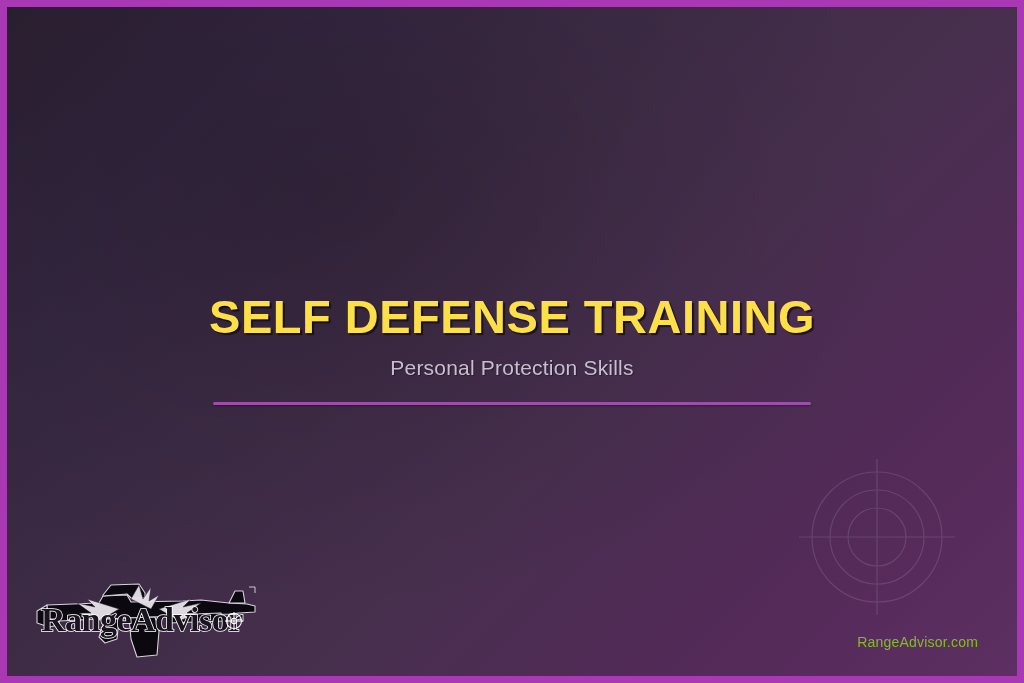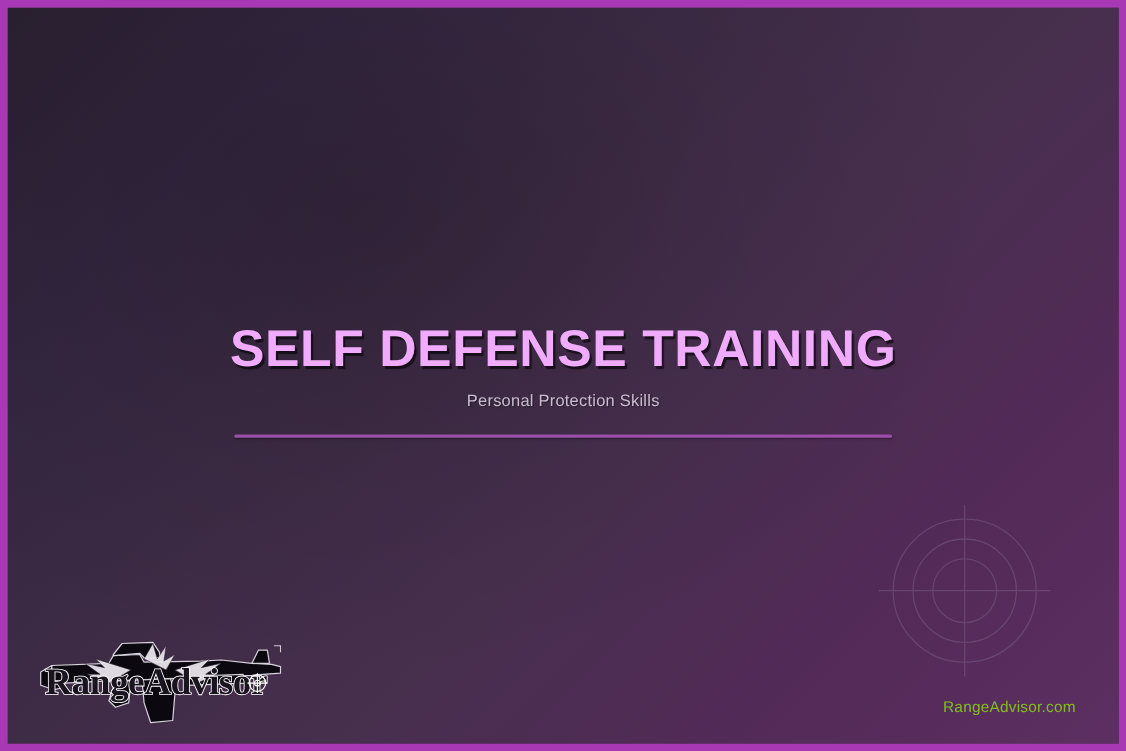--- a/index.html
+++ b/index.html
@@ -62,28 +62,28 @@
     left: 0;
     right: 0;
     top: 286px;
     text-align: center;
   }
   .slide-title {
     margin: 0;
     font-size: 47px;
     font-weight: bold;
     letter-spacing: 0.5px;
-    color: #f0abfc;
+    color: #fde047;
     line-height: 1.04;
     text-shadow: 2px 2px 1px rgba(0,0,0,0.62);
     white-space: nowrap;
   }
   .slide-subtitle {
     margin: 14px 0 0 0;
-    font-size: 15px;
+    font-size: 21px;
     font-weight: normal;
     color: #c9bdd0;
     letter-spacing: 0.2px;
     text-shadow: 1px 1px 1px rgba(0,0,0,0.35);
     white-space: nowrap;
   }
   .title-divider {
     width: 598px;
     height: 3px;
     margin: 22px auto 0 auto;

